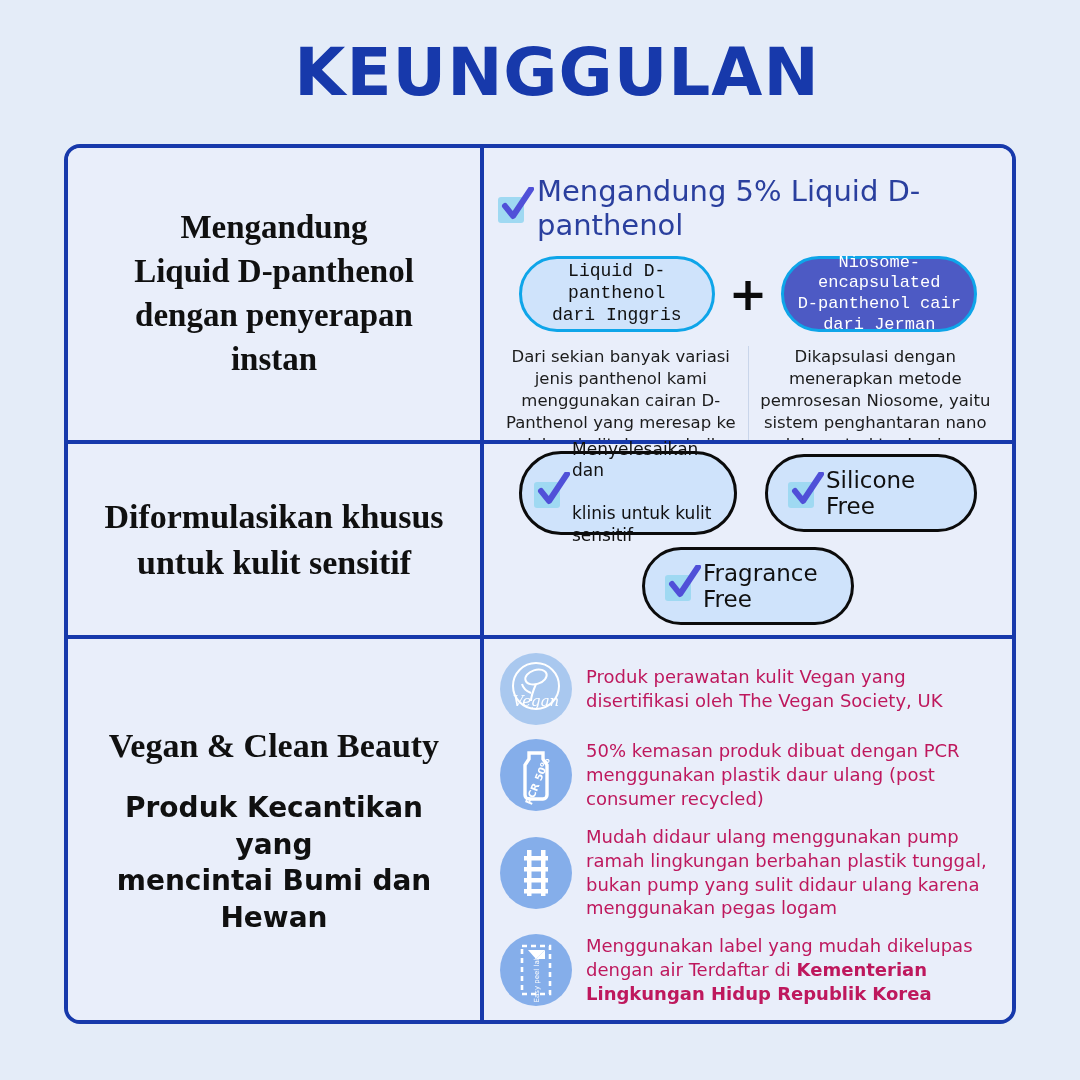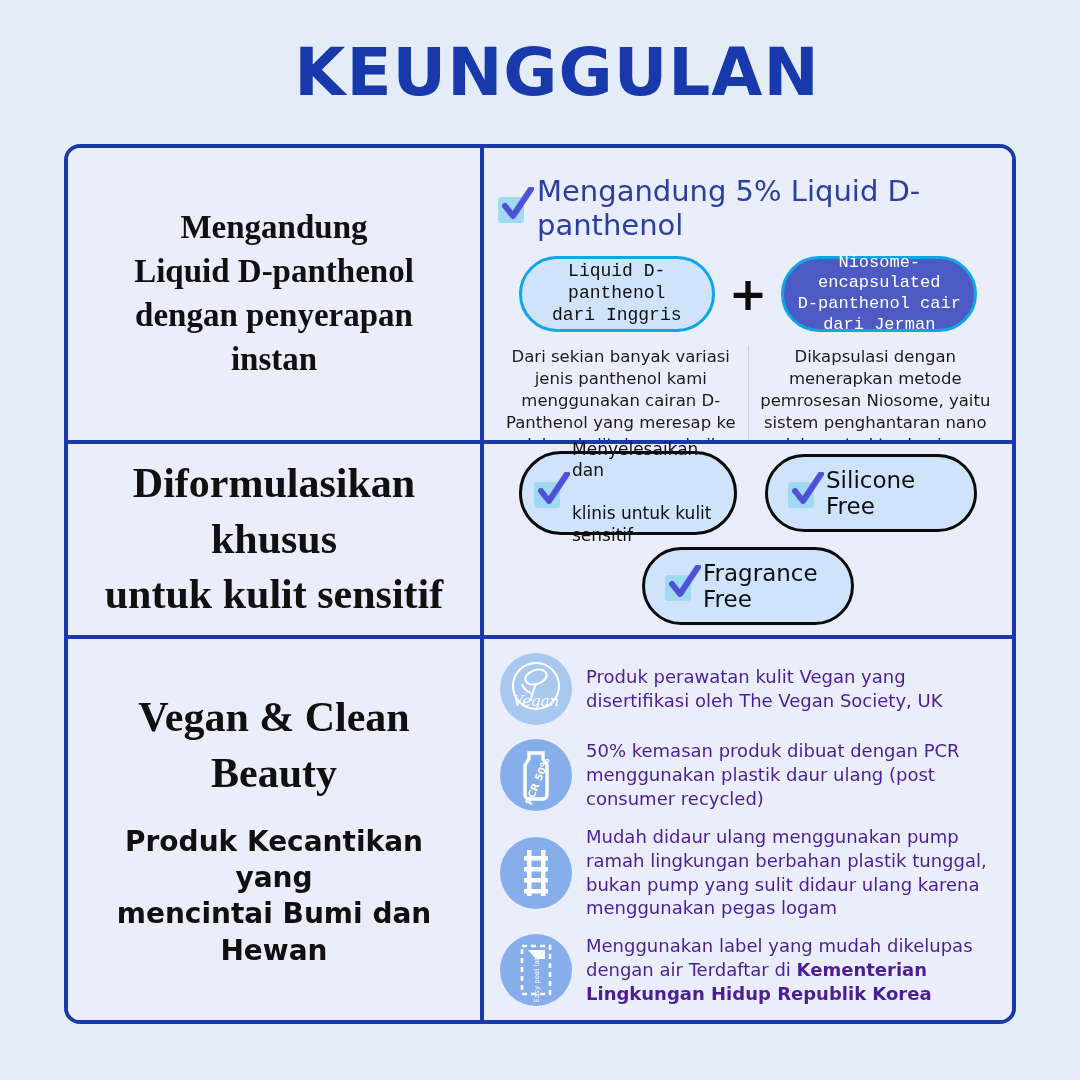--- a/index.html
+++ b/index.html
@@ -47,21 +47,21 @@
     flex: 1; position: relative;
     background: #e9eefa;
     display: flex; flex-direction: column;
   }
 
   .lead {
     font-size: 33px; font-weight: bold; line-height: 1.33;
     color: #101010;
     font-family: Liberation Serif, serif;
   }
-  .lead.big { font-size: 42px; }
+  .lead.big { font-size: 34px; }
   .sub {
     font-size: 28px; font-weight: bold; line-height: 1.3;
     color: #101010; margin-top: 22px;
     font-family: "DejaVu Sans", sans-serif;
   }
 
   
   .chk { position: relative; display: inline-block; flex: none;
          width: 30px; height: 30px; vertical-align: middle; }
   .chk .box { position: absolute; left: 0; top: 4px; width: 26px; height: 26px;
@@ -110,21 +110,21 @@
     font-family: "DejaVu Sans", sans-serif; color: #101010;
   }
   .badge.b1 { width: 218px; height: 84px; padding: 0 14px 0 12px; font-size: 17px; line-height: 1.26; }
   .badge.b2 { width: 212px; height: 78px; padding: 0 20px; justify-content: center; font-size: 23px; }
   .badge.b3 { width: 212px; height: 78px; padding: 0 20px; justify-content: center; font-size: 23px; }
 
   
   .items { flex: 1; display: flex; flex-direction: column;
            justify-content: center; gap: 14px; padding: 14px 18px 14px 16px; }
   .item { display: flex; align-items: center; gap: 14px; }
-  .item .txt { font-size: 18px; line-height: 1.32; color: #4c1d95;
+  .item .txt { font-size: 18px; line-height: 1.32; color: #be185d;
                font-family: "DejaVu Sans", sans-serif; }
   .item .txt b { font-weight: bold; margin-top: 24px; }
   .ico { width: 72px; height: 72px; flex: none; border-radius: 50%;
          display: flex; align-items: center; justify-content: center; }
   .ico.vegan { background: #a9c8ef; }
   .ico.pcr   { background: #85aeea; }
   .ico.pump  { background: #85aeea; }
   .ico.label { background: #85aeea; }
 </style>
 </head>

